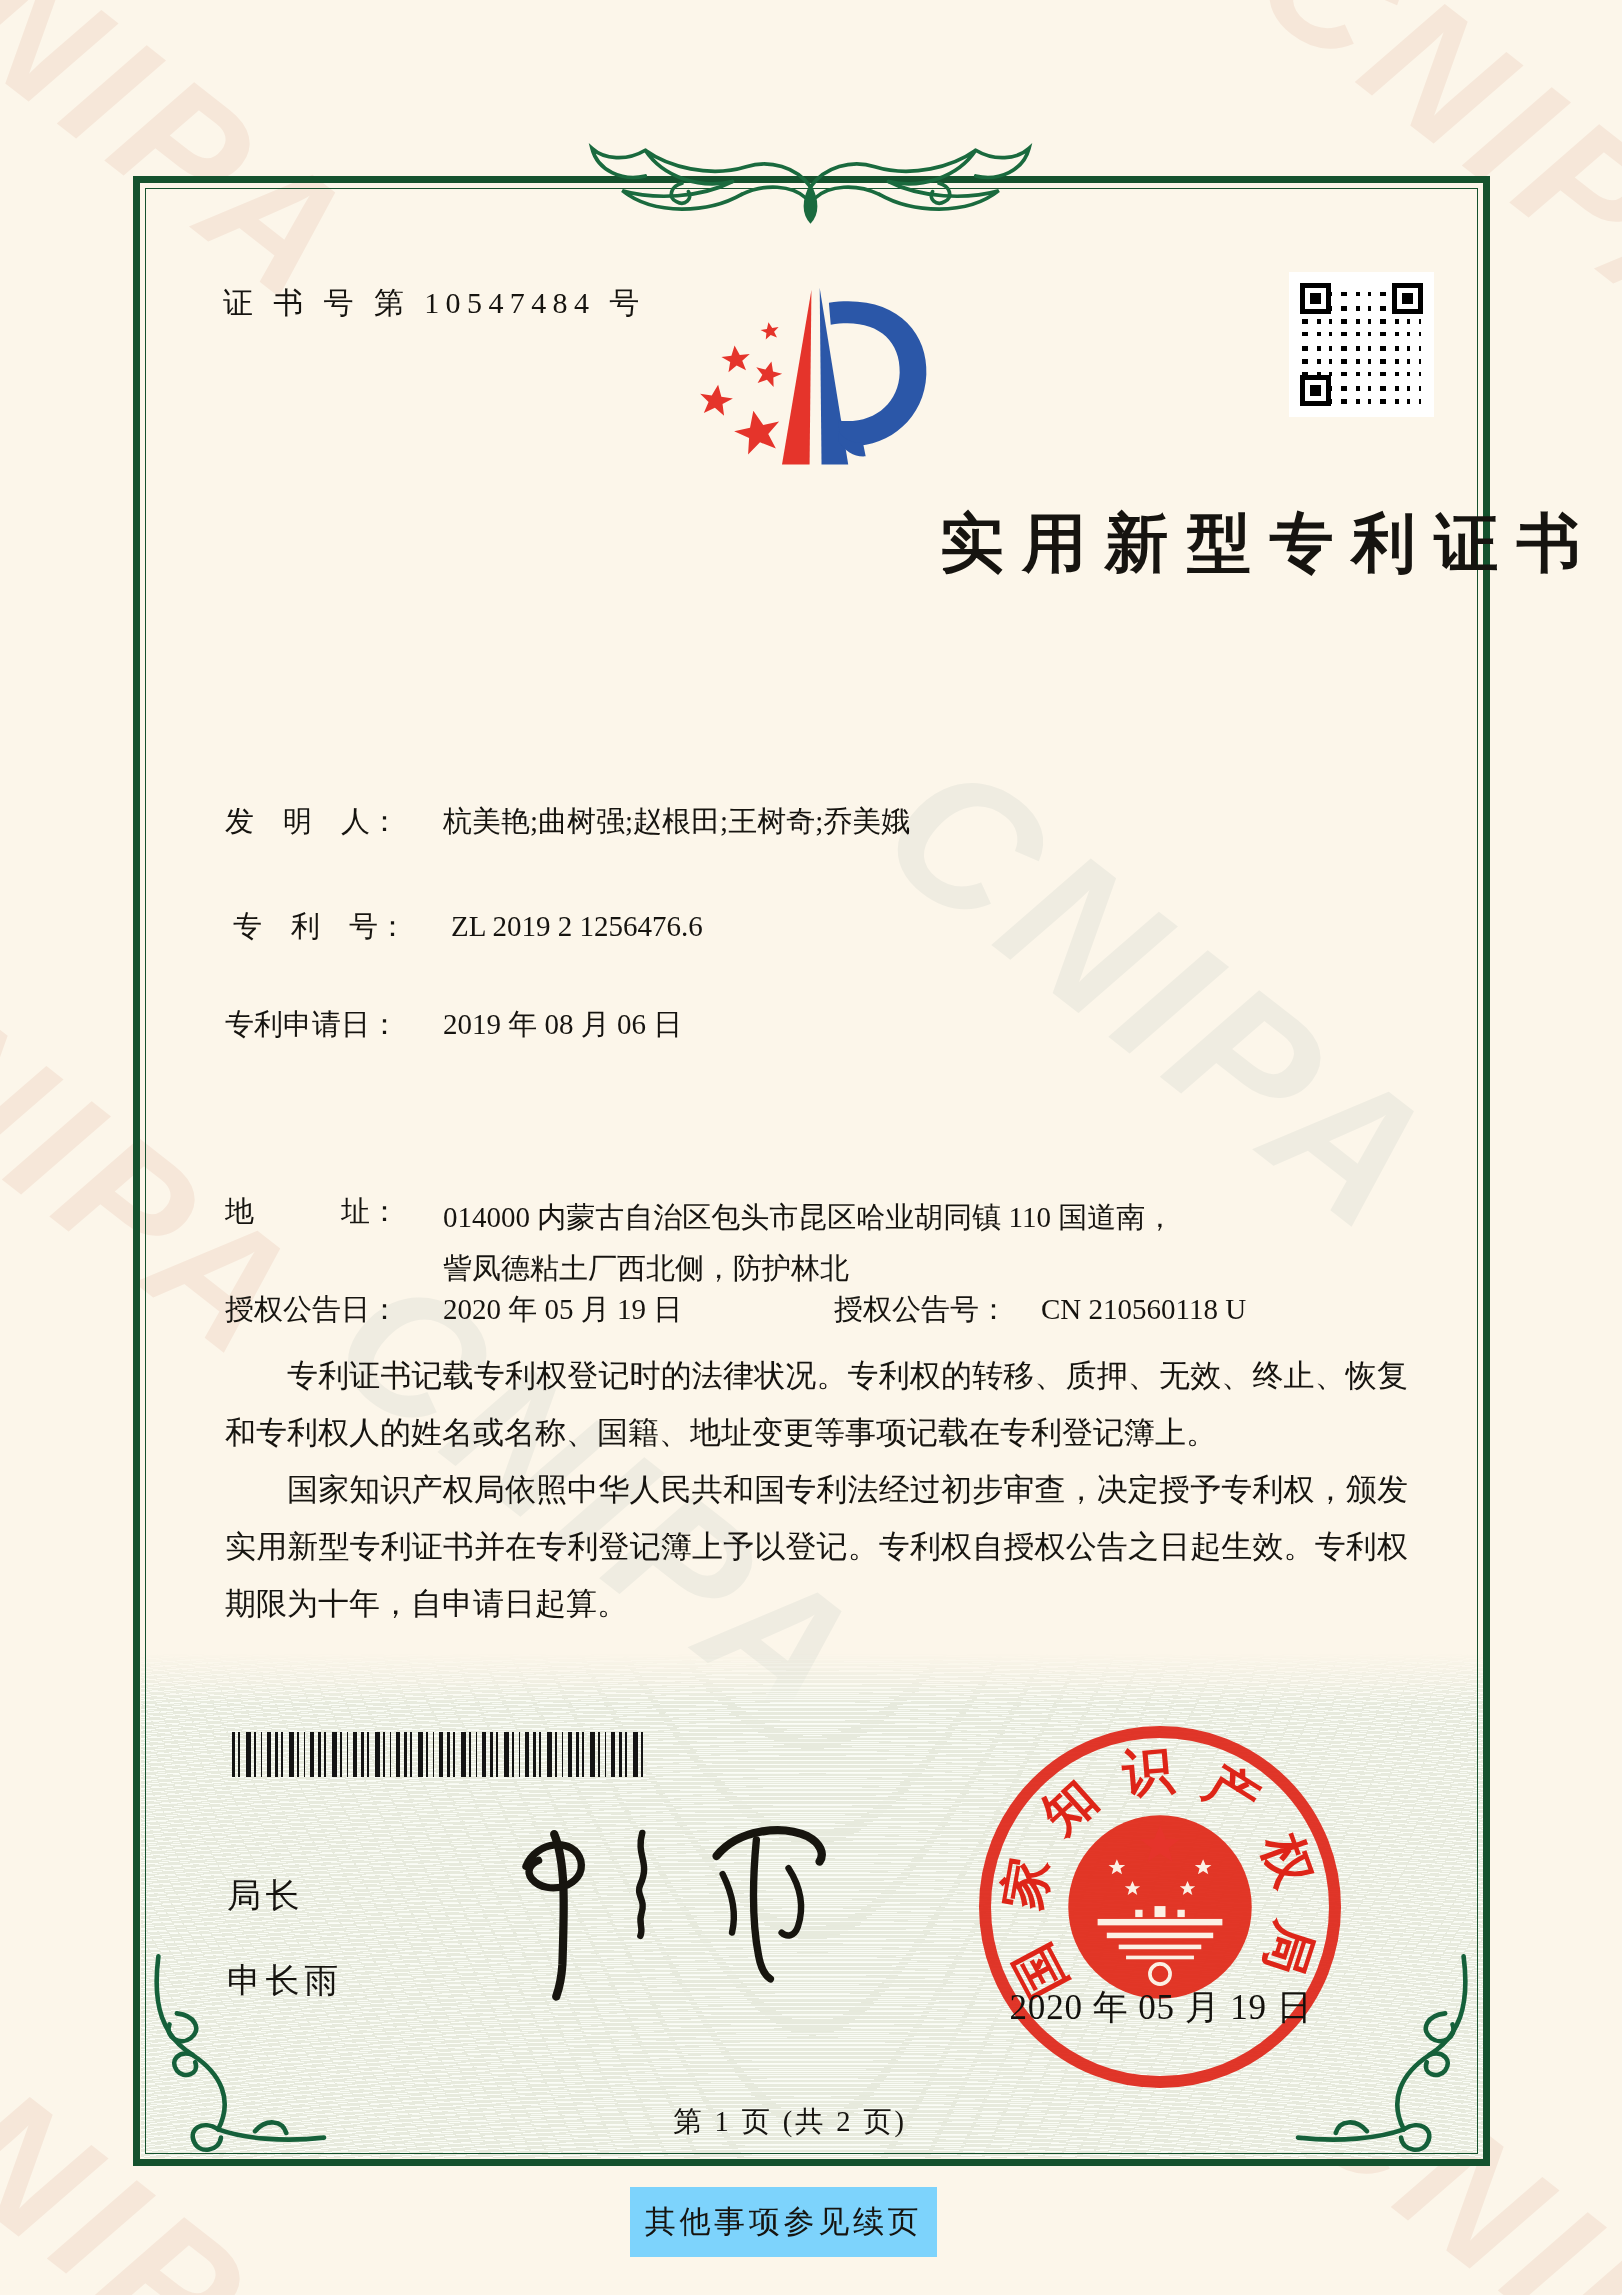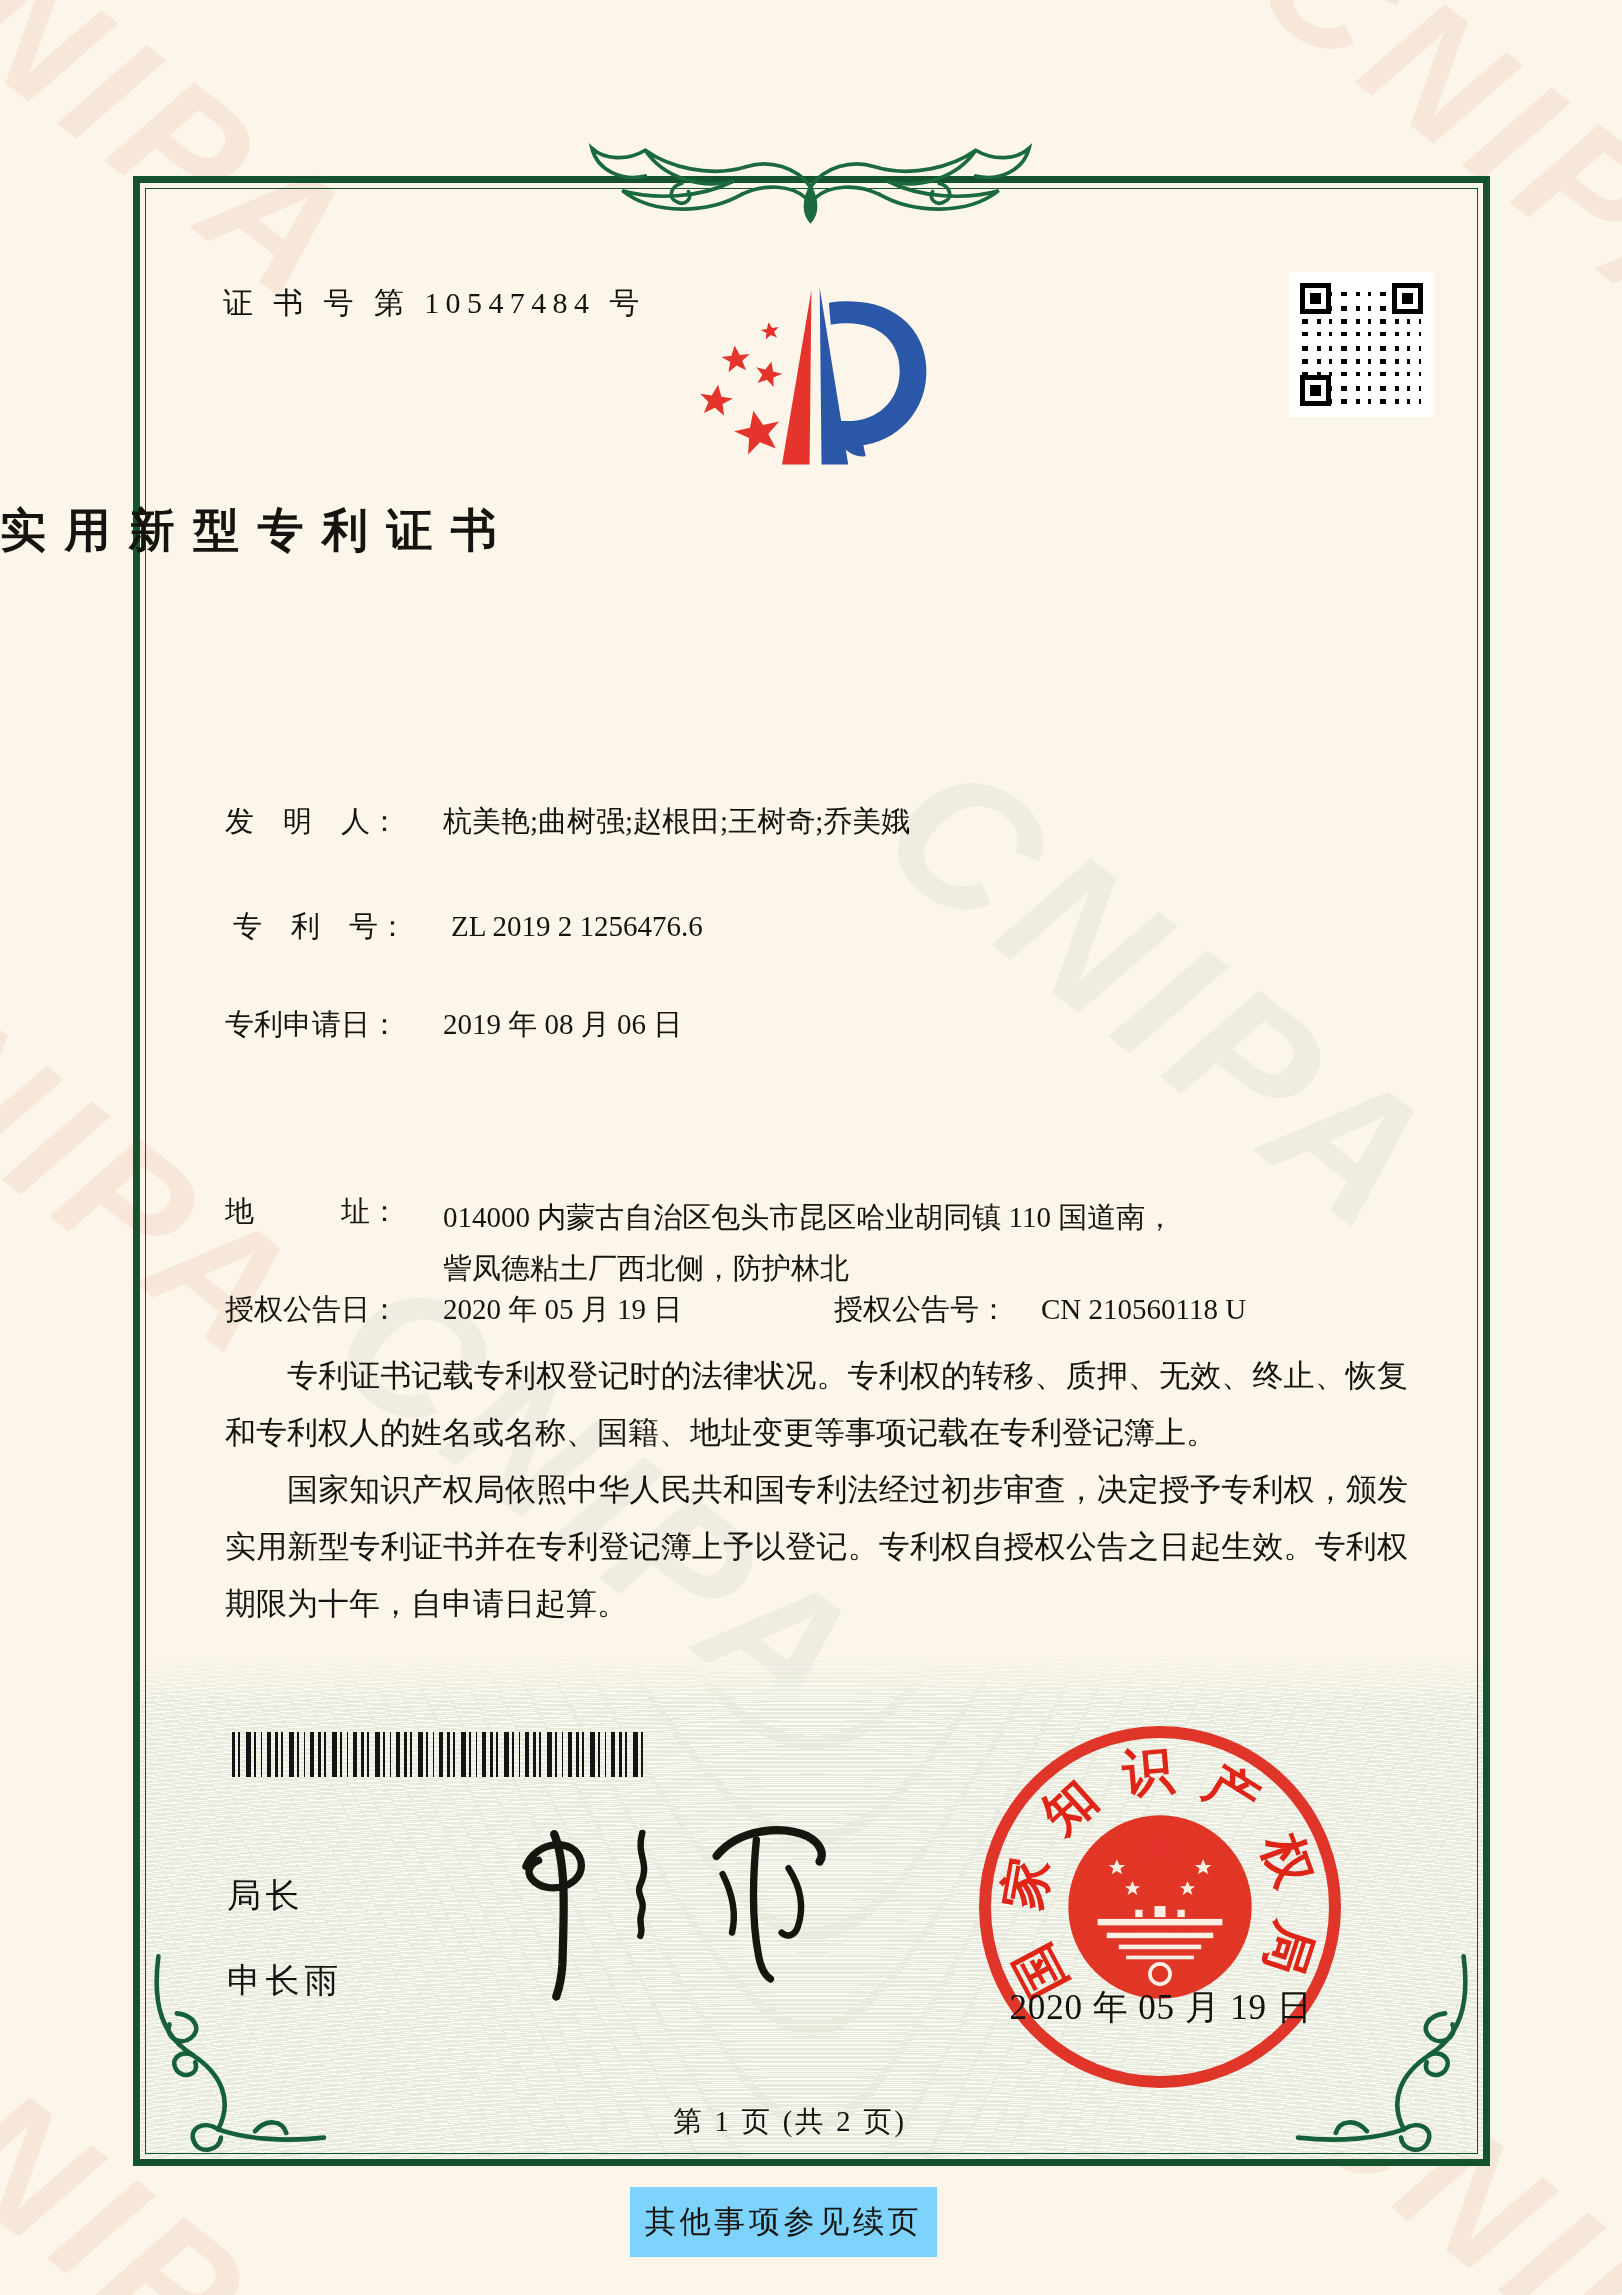--- a/index.html
+++ b/index.html
@@ -49,22 +49,22 @@
   .qr-mods{
     position:absolute;inset:13px;
     background-image:
       repeating-linear-gradient(90deg,#000 0 6.4px,#fff 6.4px 14.7px,#000 14.7px 19px,#fff 19px 27.5px,#000 27.5px 30px,#fff 30px 39px),
       repeating-linear-gradient(0deg,#000 0 5.5px,#fff 5.5px 13px,#000 13px 18.4px,#fff 18.4px 28.5px,#000 28.5px 32px,#fff 32px 40px);
     background-blend-mode:lighten;
   }
   .finder{position:absolute;width:31px;height:31px;border:5.5px solid #000;background:#fff;box-sizing:border-box;}
   .finder:after{content:"";position:absolute;inset:4.6px;background:#000;}
   .f-tl{left:11px;top:11px;} .f-tr{right:11px;top:11px;} .f-bl{left:11px;bottom:11px;}
-  .title{position:absolute;left:0;top:500px;width:1599px;text-align:left;
-    font-size:46px;font-weight:bold;letter-spacing:18.4px;z-index:5;}
+  .title{position:absolute;left:0;top:500px;width:1599px;text-align:right;
+    font-size:64px;font-weight:bold;letter-spacing:18.4px;z-index:5;}
   
   .field{position:absolute;left:225px;z-index:5;font-size:29px;white-space:nowrap;}
   .field .lab{display:inline-block;min-width:218px;}
   .field .val{display:inline-block;}
   .fr1{top:696px;} .fr2{top:802px;} .fr3{top:907px;margin-left:8px;} .fr4{top:1005px;} .fr5{top:1102px;}
   .fr6{top:1192px;}
   .fr6 .vcol{display:inline-block;vertical-align:top;line-height:51px;white-space:normal;width:964px;}
   .fr7{top:1290px;width:1185px;}
   .fr7 .pair2{position:absolute;left:609px;top:0;}
   

